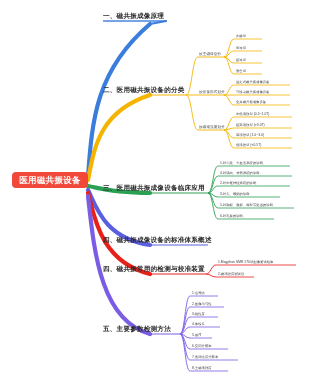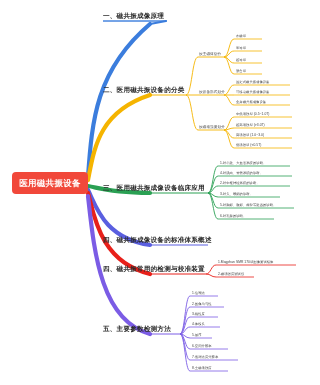--- a/index.html
+++ b/index.html
@@ -29,21 +29,21 @@
     width: 300px;
     height: 385px;
     pointer-events: none;
   }
   
   .root-node {
     position: absolute;
     left: 12px;
     top: 172px;
     width: 76px;
-    height: 22px;
+    height: 16px;
     border-radius: 4px;
     display: flex;
     align-items: center;
     justify-content: center;
     color: #ffffff;
     font-size: 8.5px;
     font-weight: bold;
     letter-spacing: 0.3px;
     line-height: 1;
     box-sizing: border-box;

